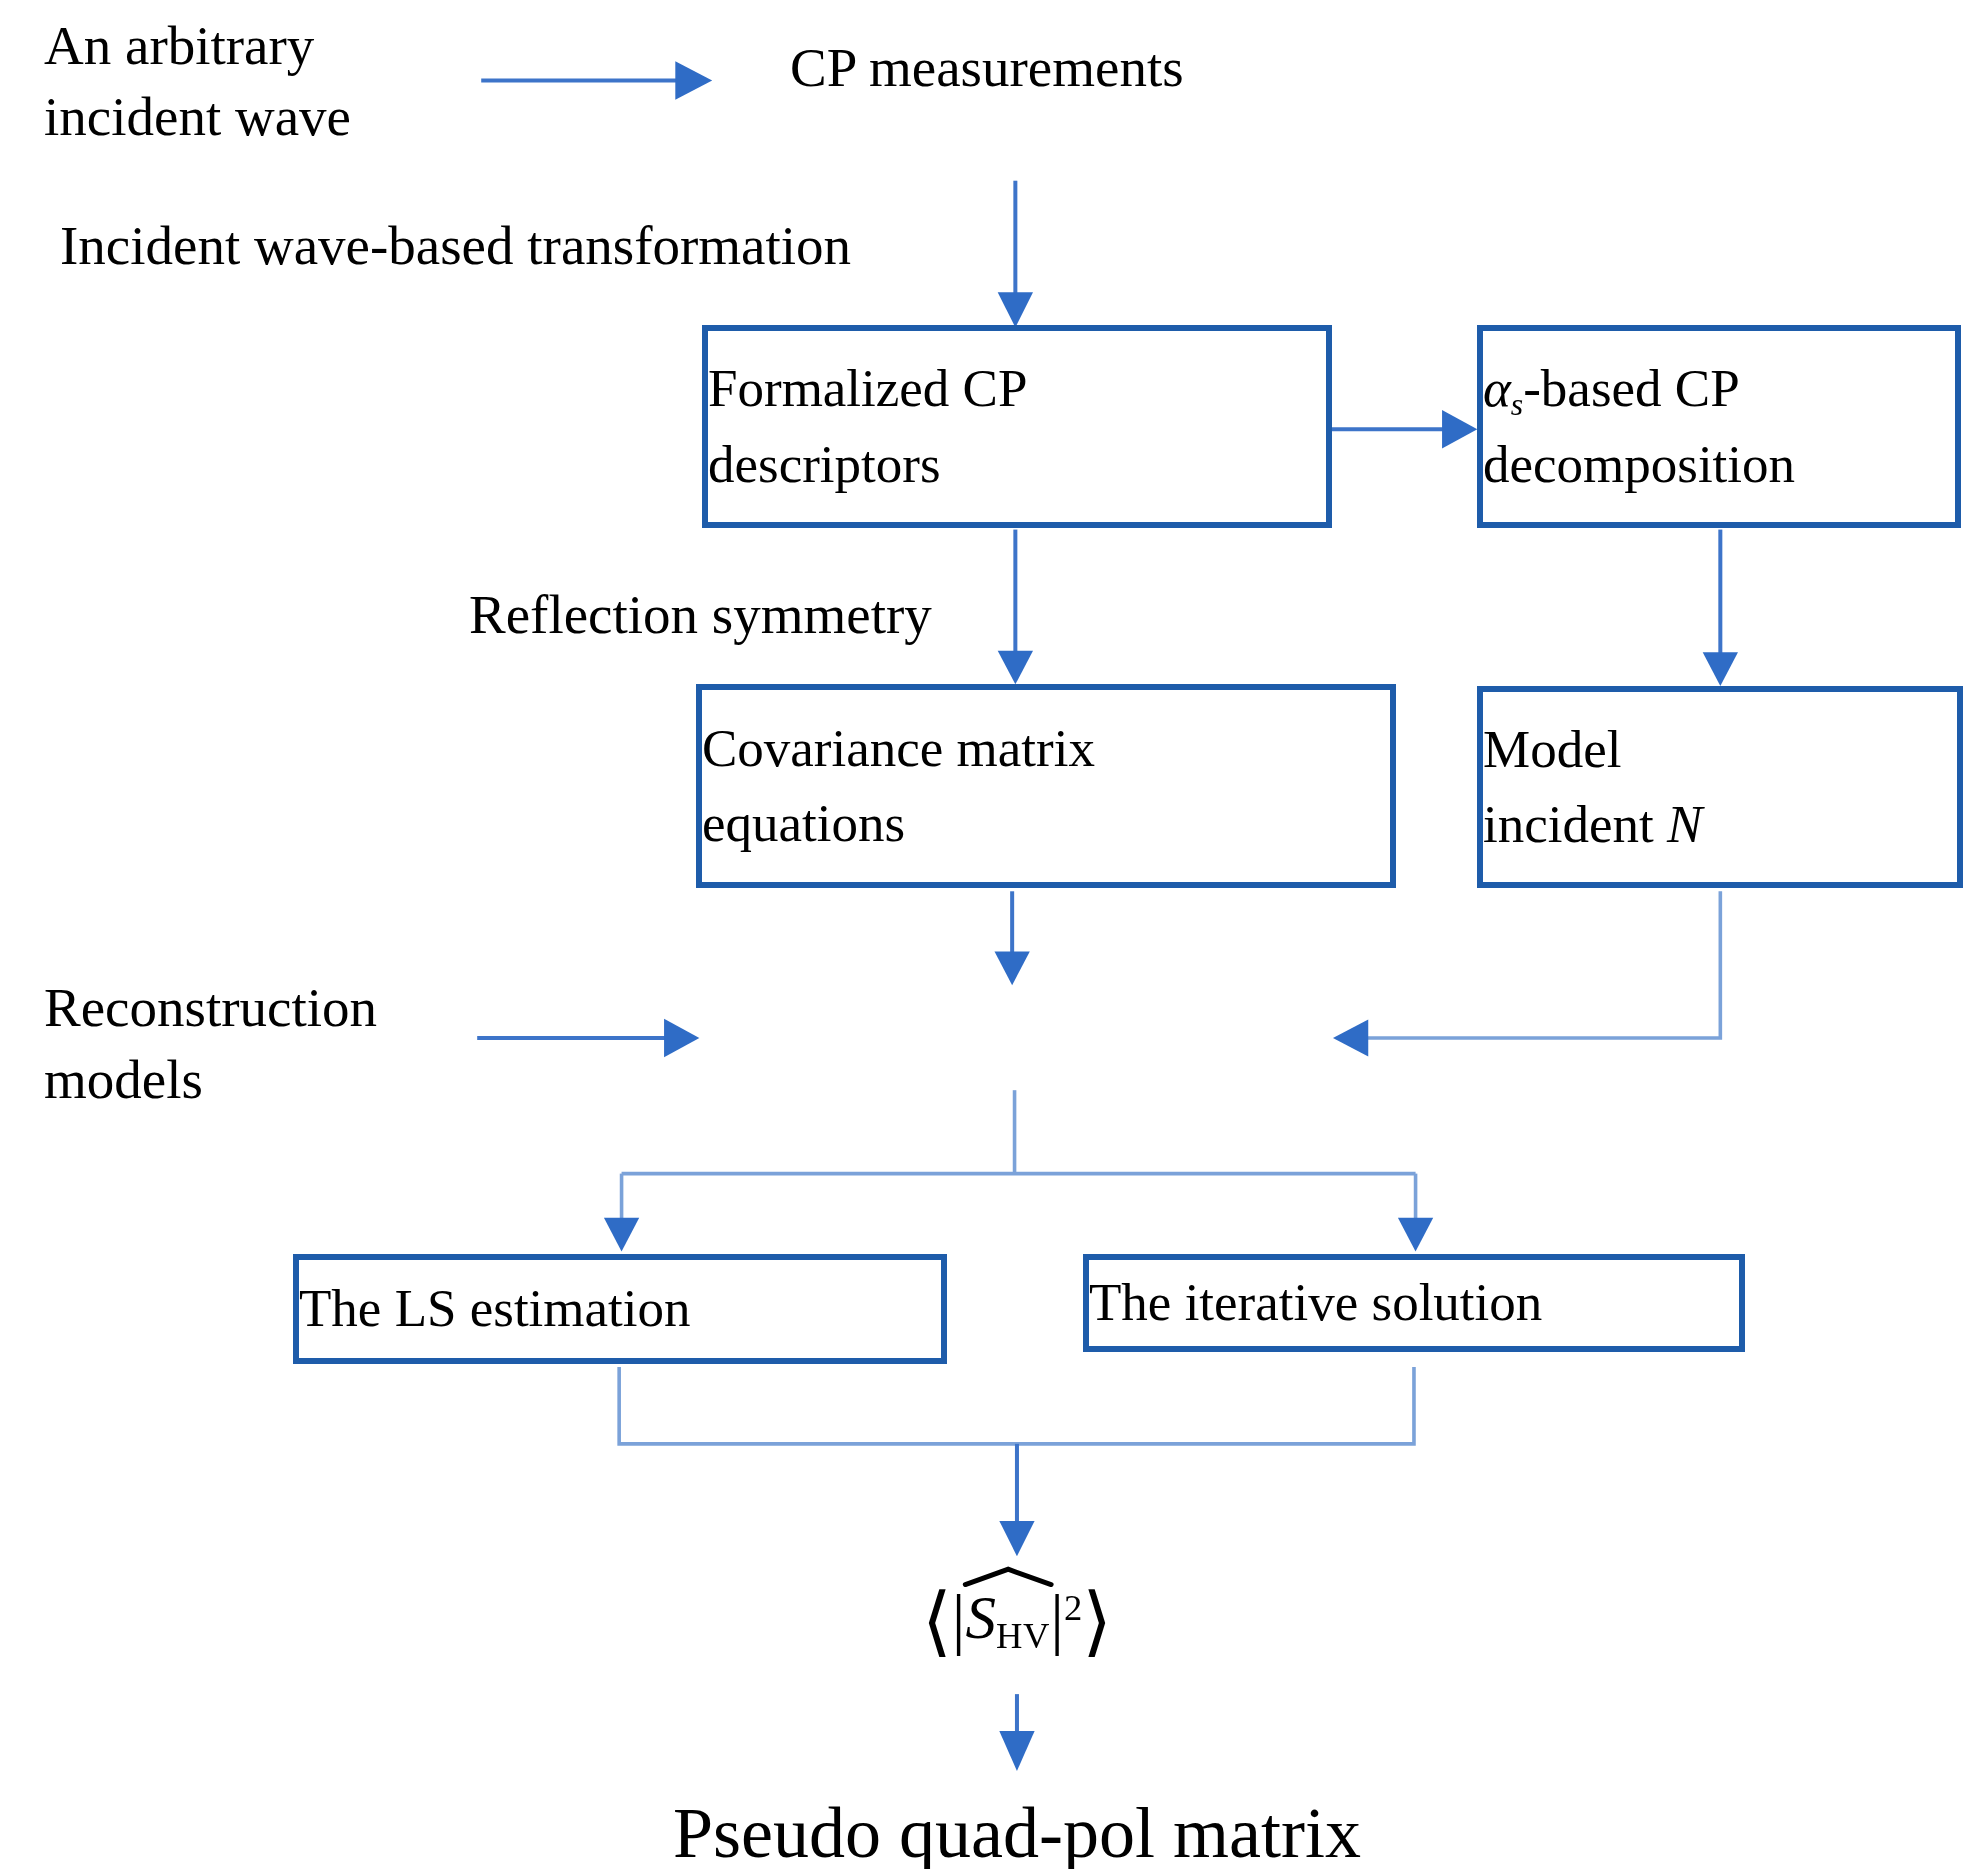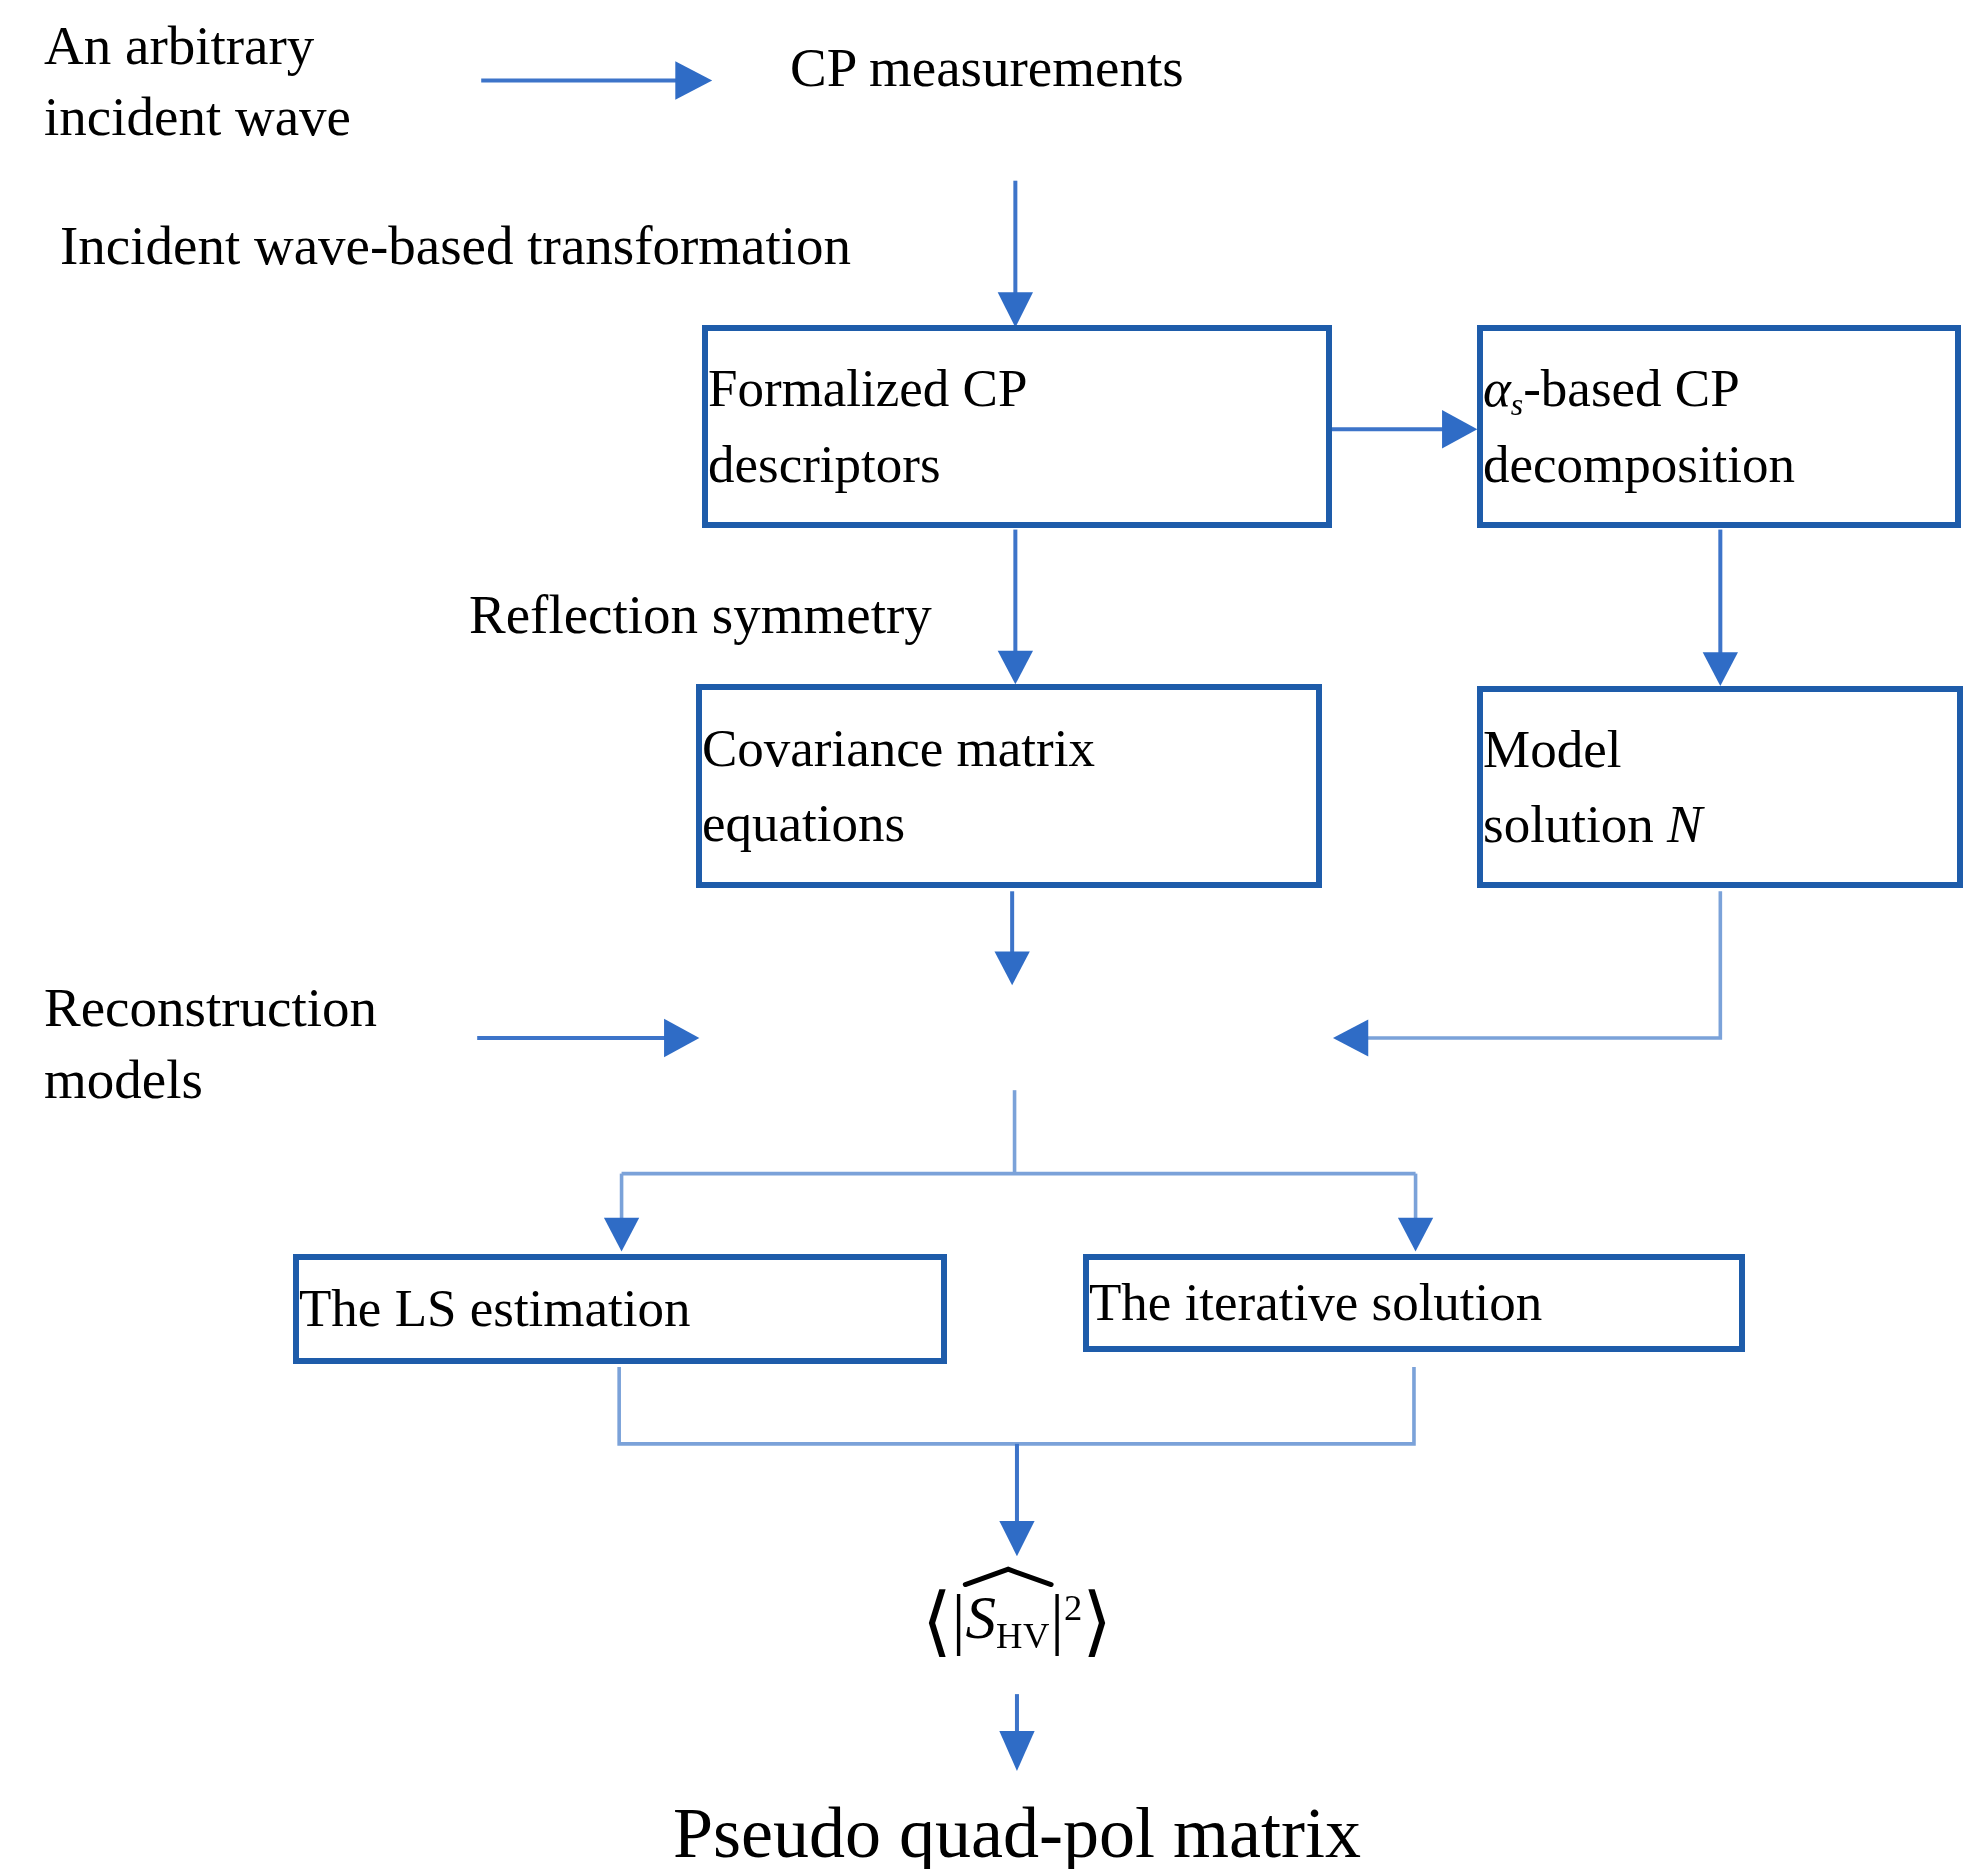--- a/index.html
+++ b/index.html
@@ -145,28 +145,28 @@
   <div class="node" style="left:702px;top:325px;width:630px;height:203px;">
     <div>Formalized CP</div>
     <div>descriptors</div>
   </div>
 
   <div class="node" style="left:1477px;top:325px;width:484px;height:203px;">
     <div><span class="var-italic">α</span><span class="alpha-sub">s</span><span>-based CP</span></div>
     <div>decomposition</div>
   </div>
 
-  <div class="node" style="left:696px;top:684px;width:626px;height:204px;">
+  <div class="node" style="left:696px;top:684px;width:700px;height:204px;">
     <div>Covariance matrix</div>
     <div>equations</div>
   </div>
 
   <div class="node" style="left:1477px;top:686px;width:486px;height:202px;">
     <div>Model</div>
-    <div><span>solution </span><span class="var-italic">N</span></div>
+    <div><span>incident </span><span class="var-italic">N</span></div>
   </div>
 
 
   <div class="node" style="left:293px;top:1254px;width:654px;height:110px;">
     <div>The LS estimation</div>
   </div>
 
   <div class="node" style="left:1083px;top:1254px;width:662px;height:98px;">
     <div>The iterative solution</div>
   </div>

